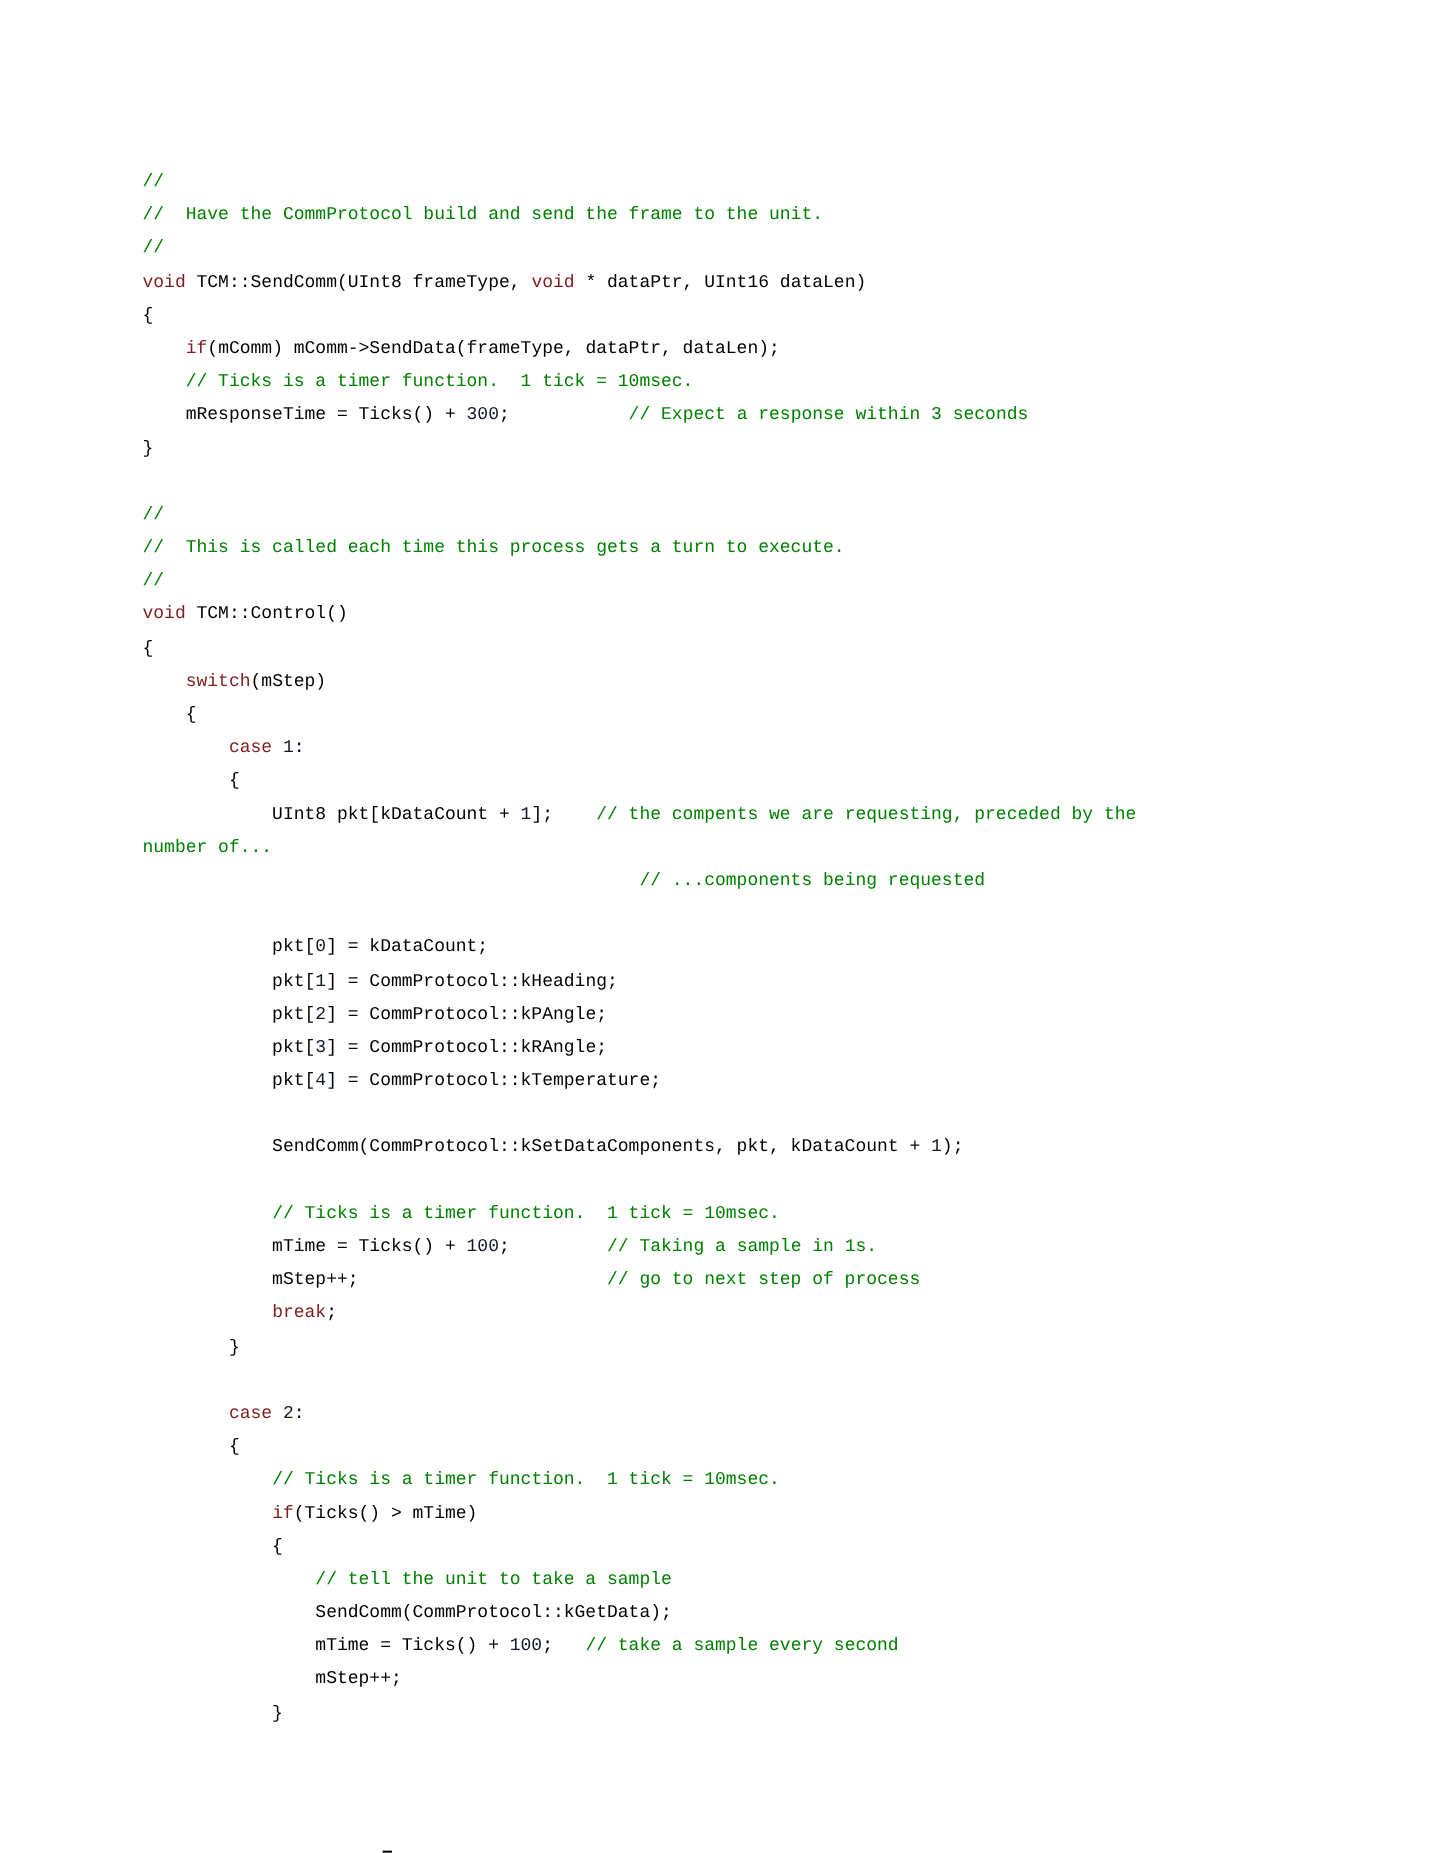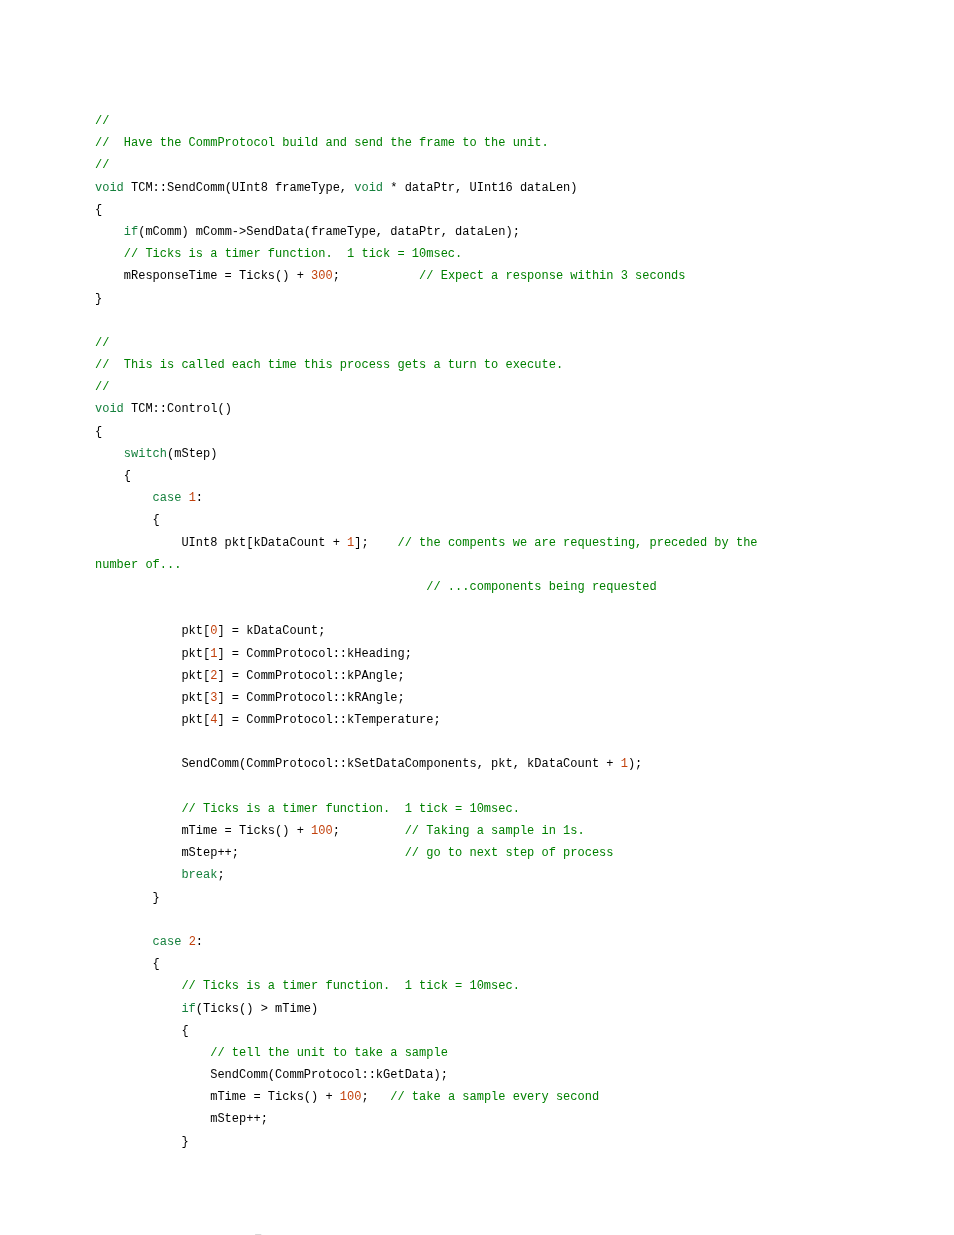--- a/index.html
+++ b/index.html
@@ -10,22 +10,22 @@
     font-family: "Courier New", Courier, monospace;
     font-size: 12px;
     line-height: 1.85;
     color: #000000;
   }
   .page {
     padding: 110px 60px 40px 95px;
     white-space: pre;
   }
   .cmt { color: #008000; }
-  .kw  { color: #15803d; }
-  .num { color: #c2410c; }
+  .kw  { color: #7f1d1d; }
+  .num { color: #0f172a; }
   .footer-dash {
     text-align: left;
     padding-left: 254px;
     font-size: 14px;
     font-weight: bold;
     font-family: "Courier New", Courier, monospace;
     margin-top: 30px;
   }
 </style>
 </head>

